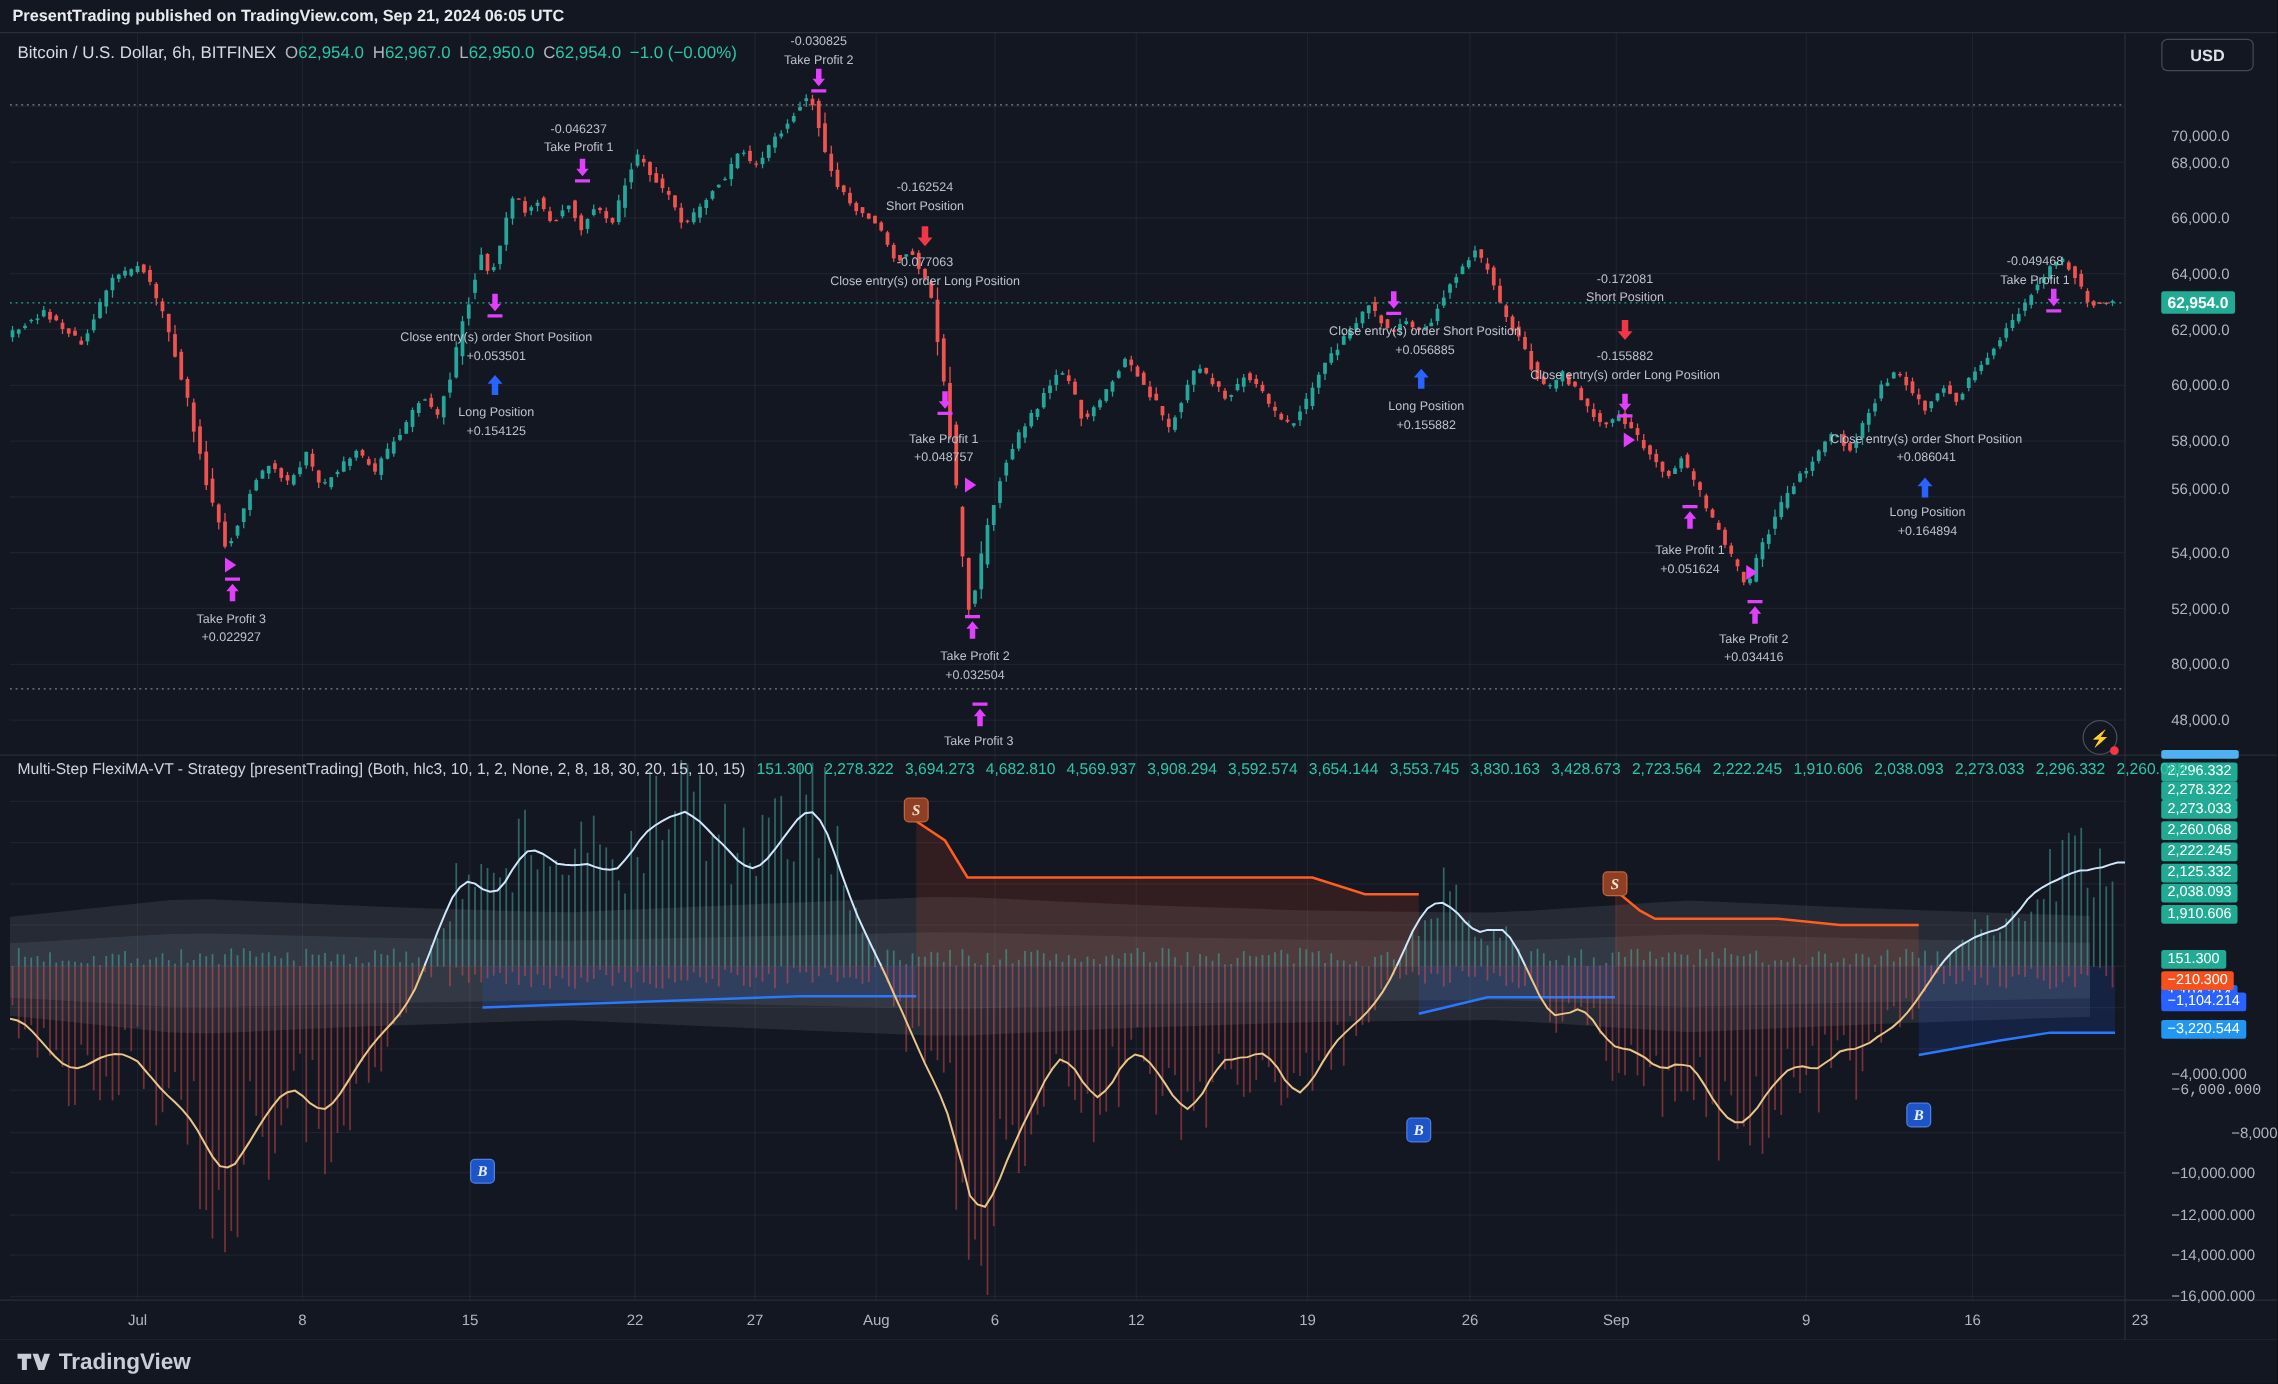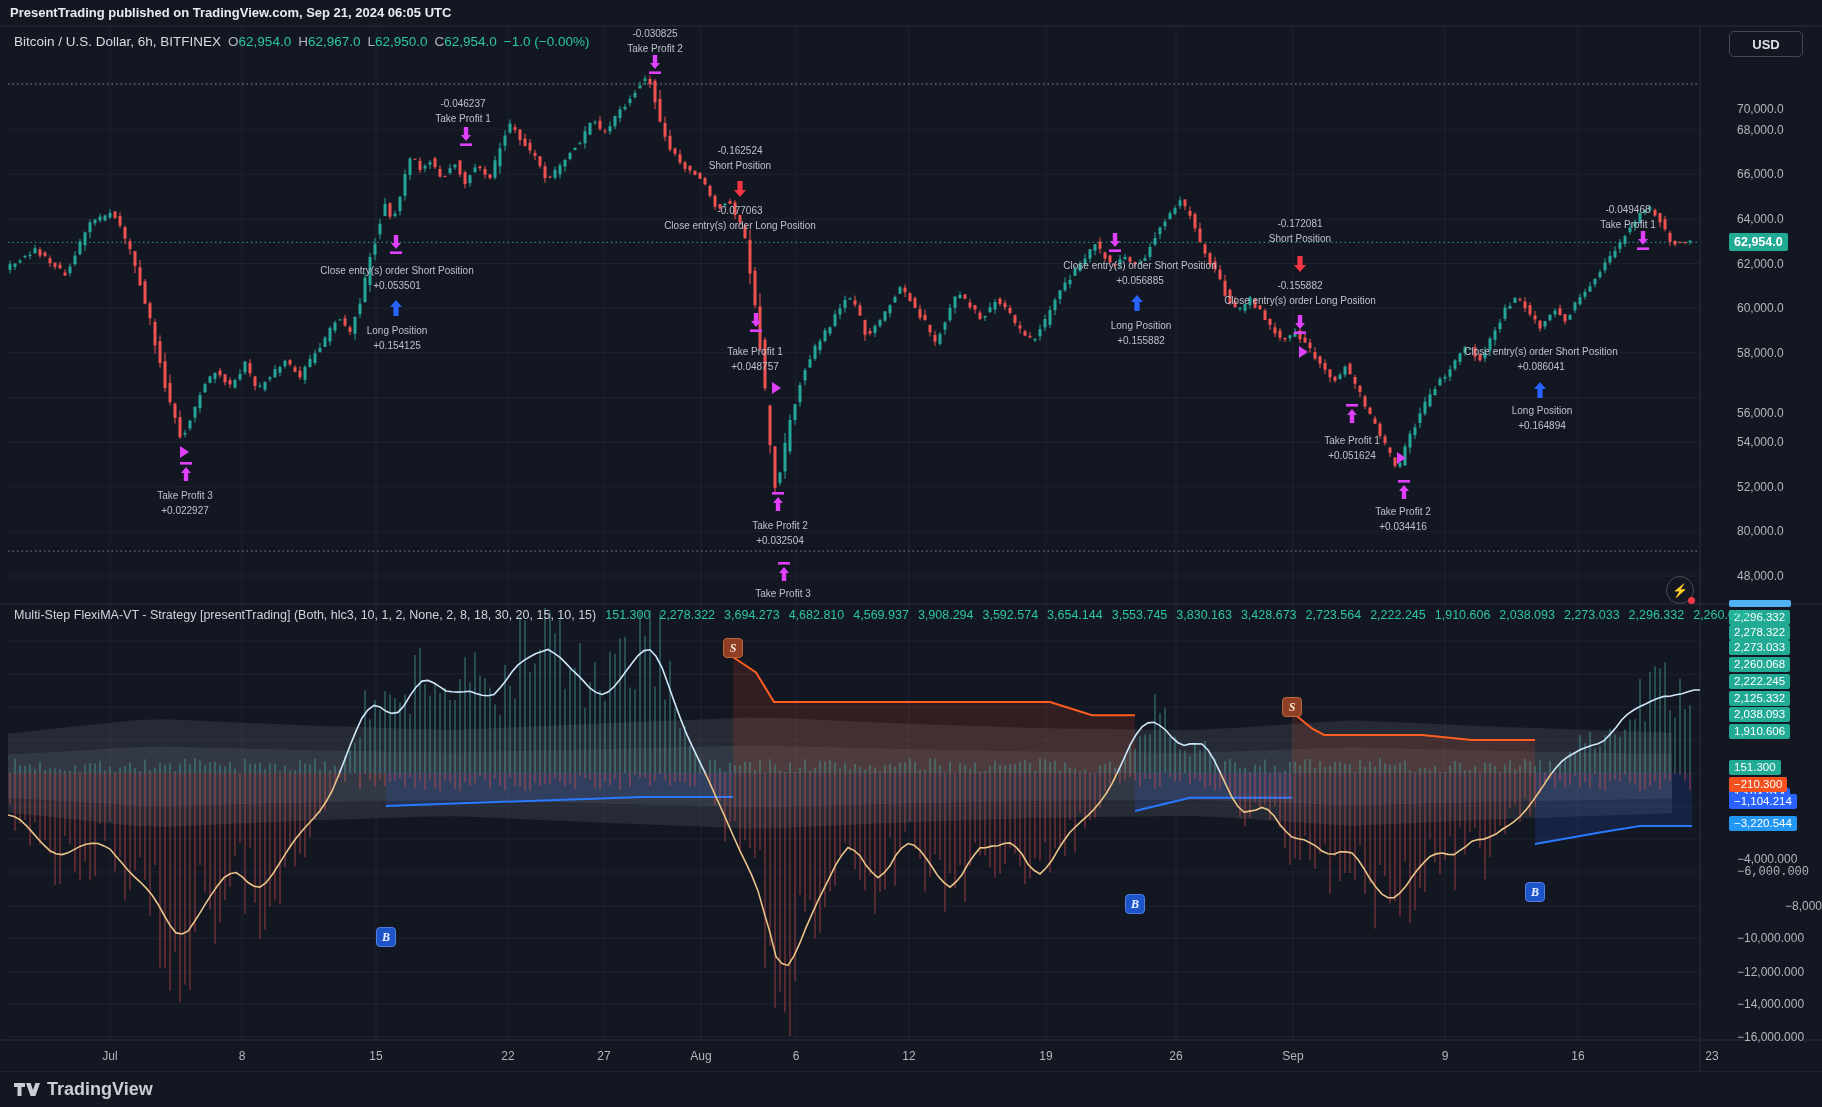--- a/index.html
+++ b/index.html
@@ -1492,21 +1492,21 @@
   <button class="usd-btn">USD</button>
 
   <div id="overlays">
       <div class="axis-label" style="left: 1737px; top: 78px; margin-top: 24px;">70,000.0</div>
       <div class="axis-label" style="left: 1737px; top: 122.636px;">68,000.0</div>
       <div class="axis-label" style="left: 1737px; top: 167.273px;">66,000.0</div>
       <div class="axis-label" style="left: 1737px; top: 211.909px;">64,000.0</div>
       <div class="axis-label" style="left: 1737px; top: 256.546px;">62,000.0</div>
       <div class="axis-label" style="left: 1737px; top: 301.182px;">60,000.0</div>
       <div class="axis-label" style="left: 1737px; top: 345.818px;">58,000.0</div>
-      <div class="axis-label" style="left: 1737px; top: 406px;">56,000.0</div>
+      <div class="axis-label" style="left: 1737px; top: 384px;">56,000.0</div>
       <div class="axis-label" style="left: 1737px; top: 435.091px;">54,000.0</div>
       <div class="axis-label" style="left: 1737px; top: 479.728px;">52,000.0</div>
       <div class="axis-label" style="left: 1737px; top: 524.364px;">80,000.0</div>
       <div class="axis-label" style="left: 1737px; top: 569px;">48,000.0</div>
       <div class="badge big" style="left: 1729px; top: 233.254px; background: rgb(34, 171, 148);">62,954.0</div>
       <div class="axis-label" style="left: 1737px; top: 852px;">−4,000.000</div>
       <div class="axis-label" style="left: 1737px; top: 865px; font-family: Liberation Mono, monospace;">−6,000.000</div>
       <div class="axis-label" style="left: 1737px; top: 899px; margin-left: 48px;">−8,000.000</div>
       <div class="axis-label" style="left: 1737px; top: 931px;">−10,000.000</div>
       <div class="axis-label" style="left: 1737px; top: 965px;">−12,000.000</div>

